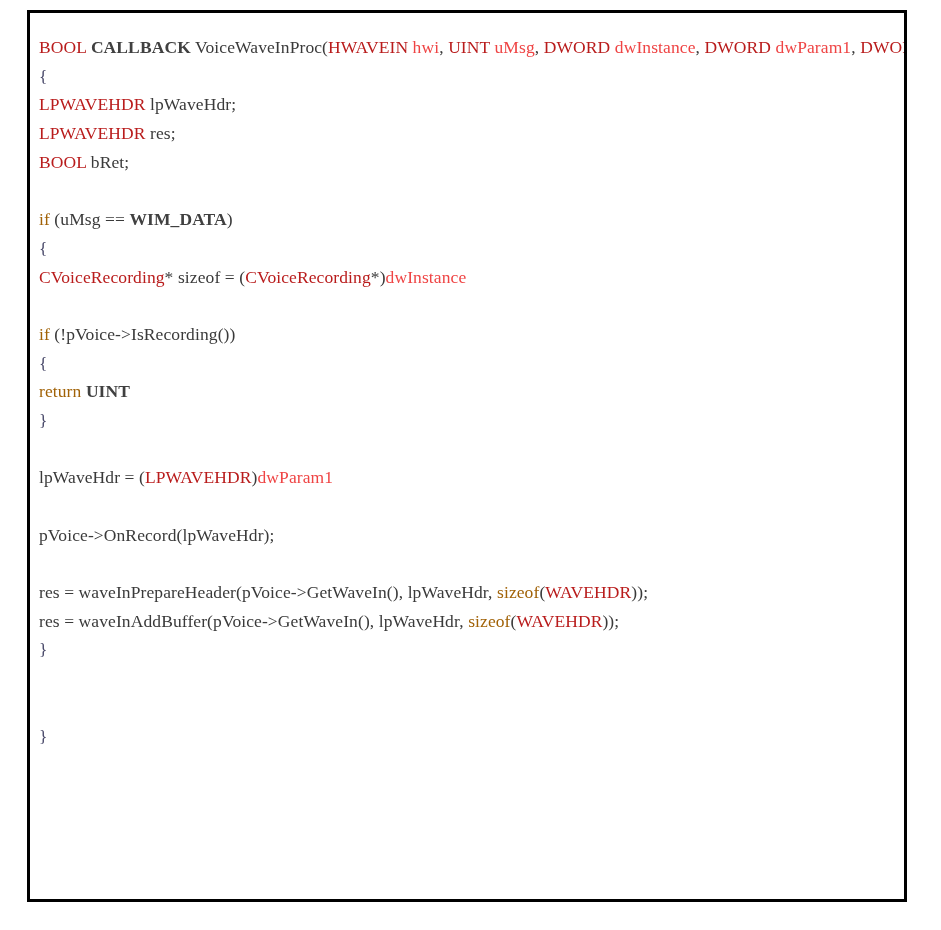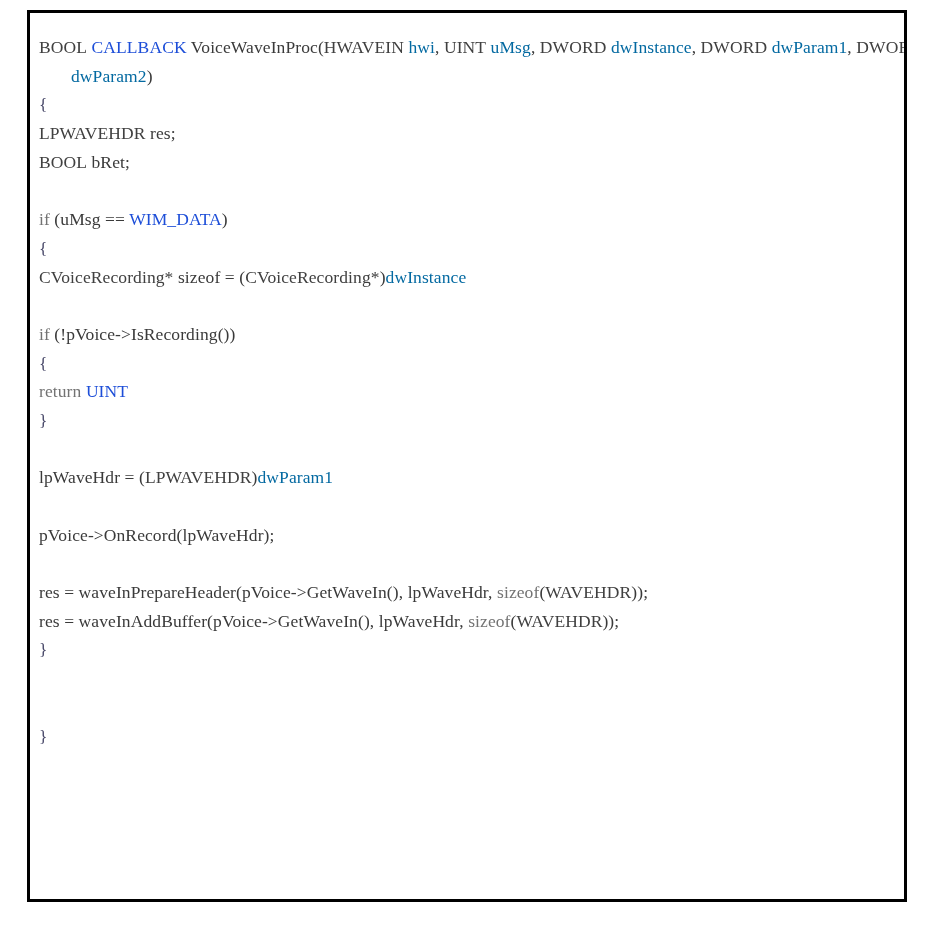--- a/index.html
+++ b/index.html
@@ -42,37 +42,37 @@
     font-family: "Liberation Serif", "DejaVu Serif", serif;
     letter-spacing: 0.1px;
     color: #2b2b2b;
   }
 
   .code-line.blank {
     height: 28.7px;
   }
 
   
-  .t-type     { color: #404040; font-family: Liberation Serif, serif; }            
-  .t-kw       { color: #737373; margin-top: 29px; }            
-  .t-macro    { color: #1d4ed8; }            
+  .t-type     { color: #b91c1c; }            
+  .t-kw       { color: #a16207; margin-top: 29px; }            
+  .t-macro    { color: #404040; font-weight: bold; }            
   .t-plain    { color: #3a3a3a; }            
-  .t-param    { color: #0369a1; }            
+  .t-param    { color: #ef4444; }            
   .t-brace    { color: #4b4b6b; }            
 
   .indent-1 { padding-left: 32px; }
 </style>
 </head>
 <body>
 
 <div id="code-frame">
   <div id="code-listing">
       <div class="code-line"><span class="t-type">BOOL</span><span class="t-plain"> </span><span class="t-macro">CALLBACK</span><span class="t-plain"> VoiceWaveInProc(</span><span class="t-type">HWAVEIN</span><span class="t-plain"> </span><span class="t-param">hwi</span><span class="t-plain">, </span><span class="t-type">UINT</span><span class="t-plain"> </span><span class="t-param">uMsg</span><span class="t-plain">, </span><span class="t-type">DWORD</span><span class="t-plain"> </span><span class="t-param">dwInstance</span><span class="t-plain">, </span><span class="t-type">DWORD</span><span class="t-plain"> </span><span class="t-param">dwParam1</span><span class="t-plain">, </span><span class="t-type">DWORD</span></div>
-      <div class="code-line indent-1"><span class="t-param">dwParam2</span><span class="t-plain">)</span></div>
       <div class="code-line"><span class="t-brace">{</span></div>
+      <div class="code-line"><span class="t-type">LPWAVEHDR</span><span class="t-plain"> lpWaveHdr;</span></div>
       <div class="code-line"><span class="t-type">LPWAVEHDR</span><span class="t-plain"> res;</span></div>
       <div class="code-line"><span class="t-type">BOOL</span><span class="t-plain"> bRet;</span></div>
       <div class="code-line blank"></div>
       <div class="code-line"><span class="t-kw">if</span><span class="t-plain"> (uMsg == </span><span class="t-macro">WIM_DATA</span><span class="t-plain">)</span></div>
       <div class="code-line"><span class="t-brace">{</span></div>
       <div class="code-line"><span class="t-type">CVoiceRecording</span><span class="t-plain">* sizeof = (</span><span class="t-type">CVoiceRecording</span><span class="t-plain">*)</span><span class="t-param">dwInstance</span></div>
       <div class="code-line blank"></div>
       <div class="code-line"><span class="t-kw">if</span><span class="t-plain"> (!pVoice-&gt;IsRecording())</span></div>
       <div class="code-line"><span class="t-brace">{</span></div>
       <div class="code-line"><span class="t-kw">return</span><span class="t-plain"> </span><span class="t-macro">UINT</span></div>

